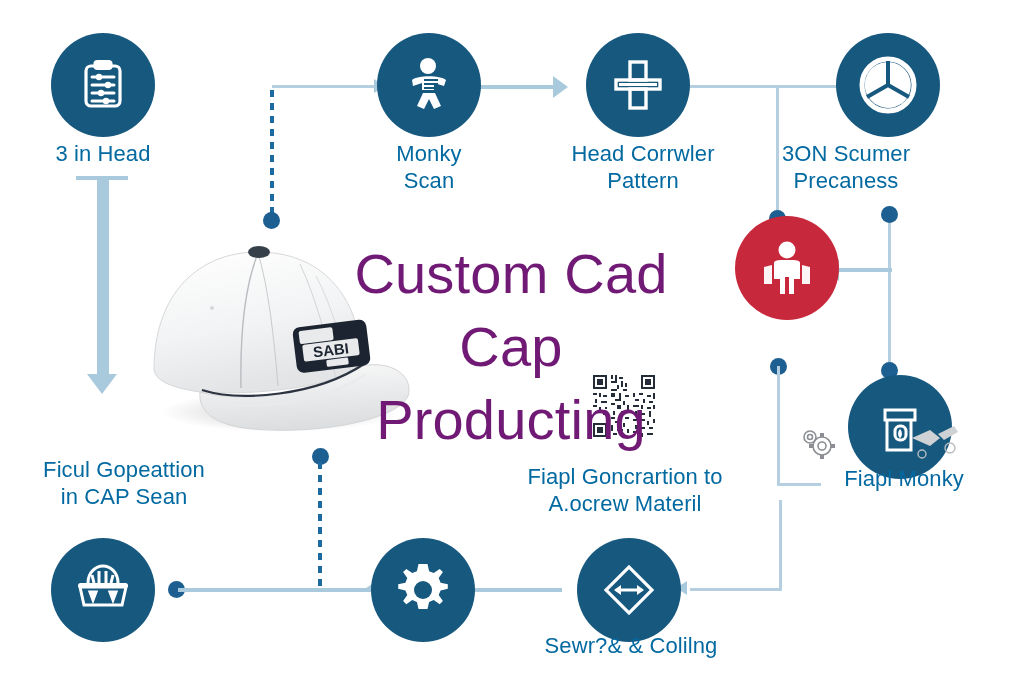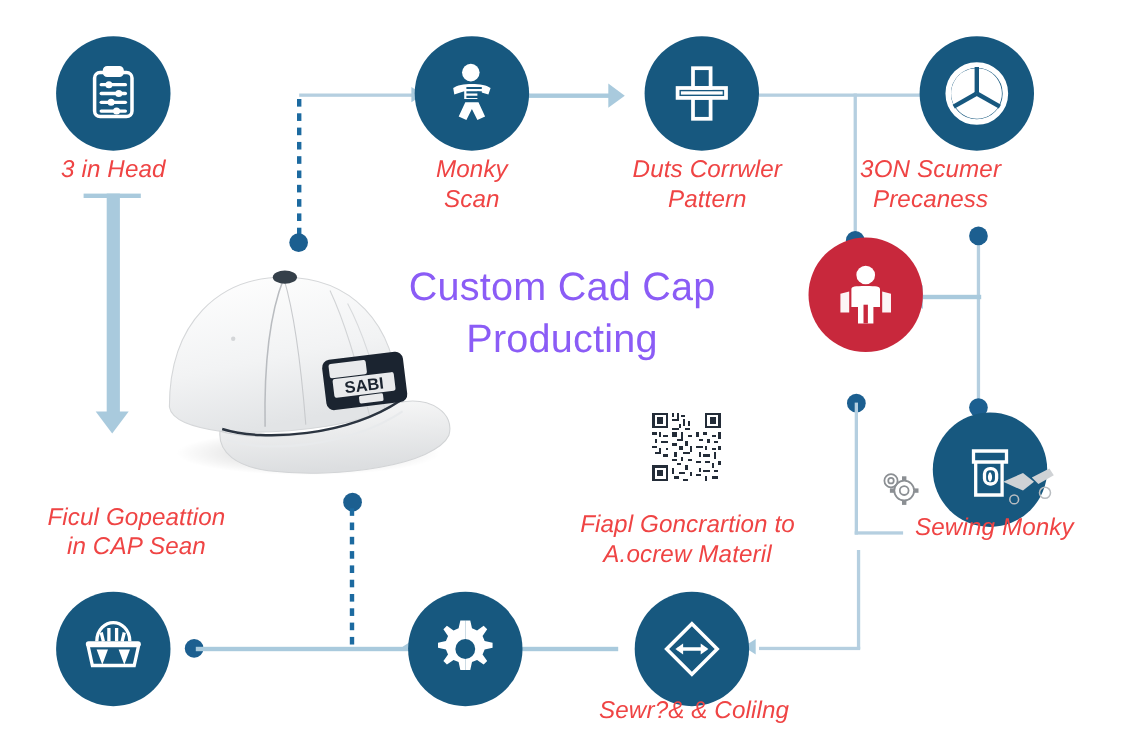--- a/index.html
+++ b/index.html
@@ -4,24 +4,24 @@
 <style>
   html,body{margin:0;padding:0;background:#fff;}
   body{width:1024px;height:683px;font-family:"Liberation Sans",sans-serif;}
   #canvas{position:relative;width:1024px;height:683px;background:#ffffff;overflow:hidden;}
 
   .node{position:absolute;width:104px;height:104px;border-radius:50%;
         background:#17587f;display:flex;align-items:center;justify-content:center;}
   .node.red{background:#c8283c;}
   .node svg{display:block;}
 
-  .label{position:absolute;color:#ef4444;font-size:22px;line-height:1.22;
-         text-align:center;letter-spacing:.1px;white-space:pre-line;font-style:italic;}
-
-  .title{position:absolute;color:#8b5cf6;font-size:36px;line-height:1.3;
+  .label{position:absolute;color:#0369a1;font-size:22px;line-height:1.22;
+         text-align:center;letter-spacing:.1px;white-space:pre-line;}
+
+  .title{position:absolute;color:#701a75;font-size:56px;line-height:1.3;
          text-align:center;white-space:pre-line;letter-spacing:.2px;}
 
   .hline{position:absolute;height:4px;background:#a9cadd;}
   .vline{position:absolute;width:4px;background:#a9cadd;}
   .hline.thin{height:3px;background:#b5cfe0;}
   .vline.thin{width:3px;background:#b5cfe0;}
 
   .dot{position:absolute;width:17px;height:17px;border-radius:50%;background:#1c5f90;}
 
   .dotline{position:absolute;width:4px;
@@ -253,21 +253,21 @@
       <svg width="56" height="56" viewBox="0 0 56 56">
         <g fill="none" stroke="#ffffff" stroke-width="3.4">
           <rect x="20" y="5" width="16" height="18"></rect>
           <rect x="6" y="23" width="44" height="9"></rect>
           <rect x="20" y="32" width="16" height="19"></rect>
         </g>
         <rect x="9" y="26" width="38" height="3" fill="#ffffff"></rect>
       </svg>
     </span>
   </div>
-  <div class="label" style="left:533px;top:141px;width:220px;">Duts Corrwler
+  <div class="label" style="left:533px;top:141px;width:220px;">Head Corrwler
 Pattern</div>
 
   <div class="node" style="left:836px;top:33px;">
     <span>
       <svg width="62" height="62" viewBox="0 0 62 62">
         <circle cx="31" cy="31" r="26" fill="none" stroke="#ffffff" stroke-width="5"></circle>
         <path d="M31 31 L31 8 A23 23 0 0 1 51 42 Z" fill="#ffffff"></path>
         <path d="M31 31 L51 42 A23 23 0 0 1 11 42 Z" fill="none"></path>
         <path d="M31 31 L51 42.5 A23 23 0 0 1 11.5 43 Z" fill="#ffffff"></path>
         <path d="M31 31 L11 43 A23 23 0 0 1 31 8 Z" fill="#ffffff"></path>
@@ -325,21 +325,21 @@
   <span style="position:absolute;left:908px;top:418px;">
     <svg width="56" height="44" viewBox="0 0 56 44">
       <path d="M4 20 L22 12 L32 20 L22 28 Z" fill="#cfd2d5"></path>
       <path d="M30 16 L46 8 L50 14 L36 22 Z" fill="#cfd2d5"></path>
       <g fill="none" stroke="#b9bdc1" stroke-width="1.4">
         <circle cx="42" cy="30" r="5"></circle>
           <circle cx="14" cy="36" r="4"></circle>
       </g>
     </svg>
   </span>
-  <div class="label" style="left:804px;top:466px;width:200px;">Sewing Monky</div>
+  <div class="label" style="left:804px;top:466px;width:200px;">Fiapl Monky</div>
 
   <div class="node" style="left:577px;top:538px;">
     <span>
       <svg width="58" height="58" viewBox="0 0 58 58">
         <rect x="29" y="6" width="32.5" height="32.5" transform="rotate(45 29 6)" fill="none" stroke="#ffffff" stroke-width="3.2"></rect>
         <g stroke="#ffffff" stroke-width="3" stroke-linecap="round">
           <line x1="17" y1="29" x2="41" y2="29"></line>
         </g>
         <path d="M14 29 L21 24 L21 34 Z" fill="#ffffff"></path>
         <path d="M44 29 L37 24 L37 34 Z" fill="#ffffff"></path>

